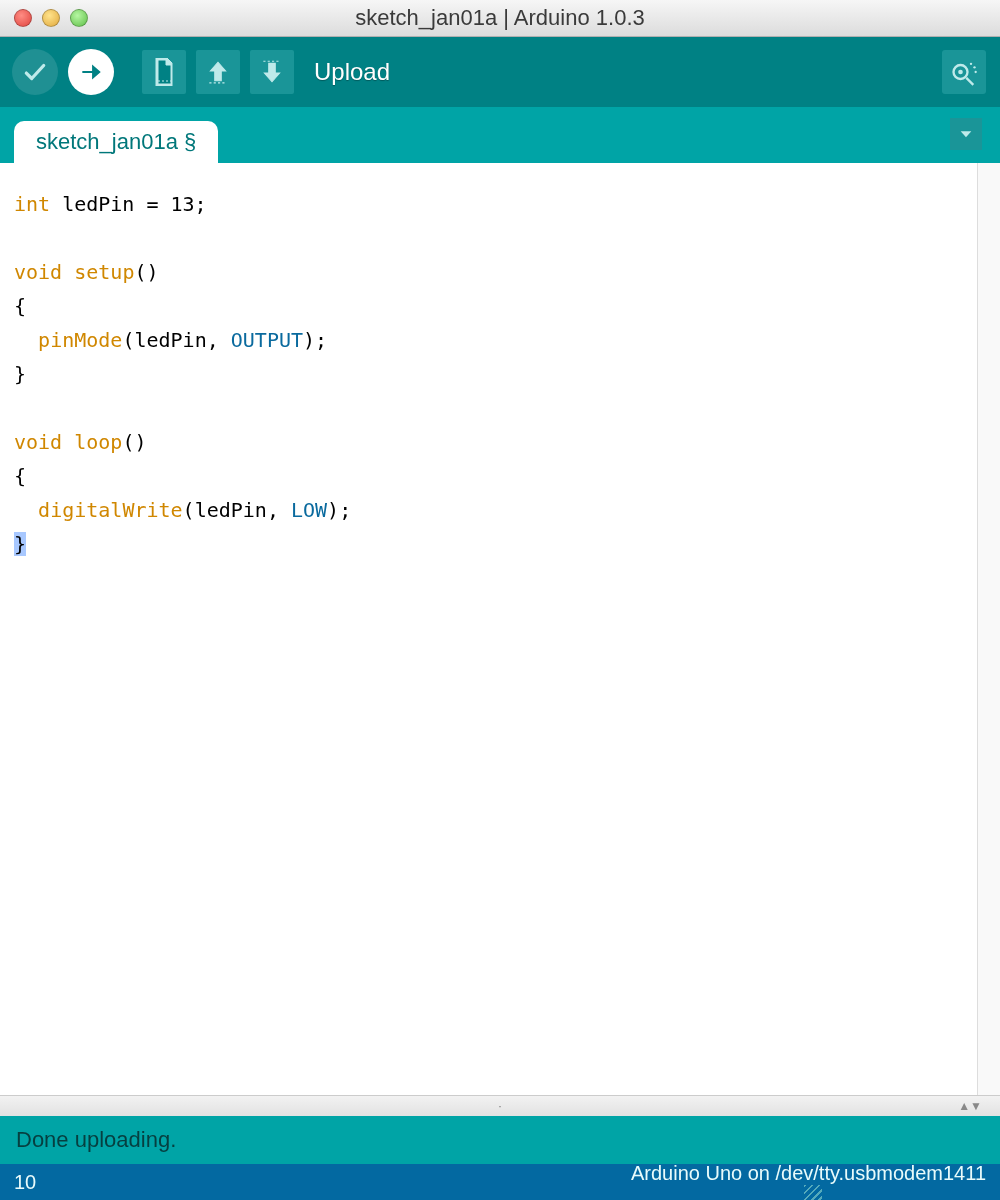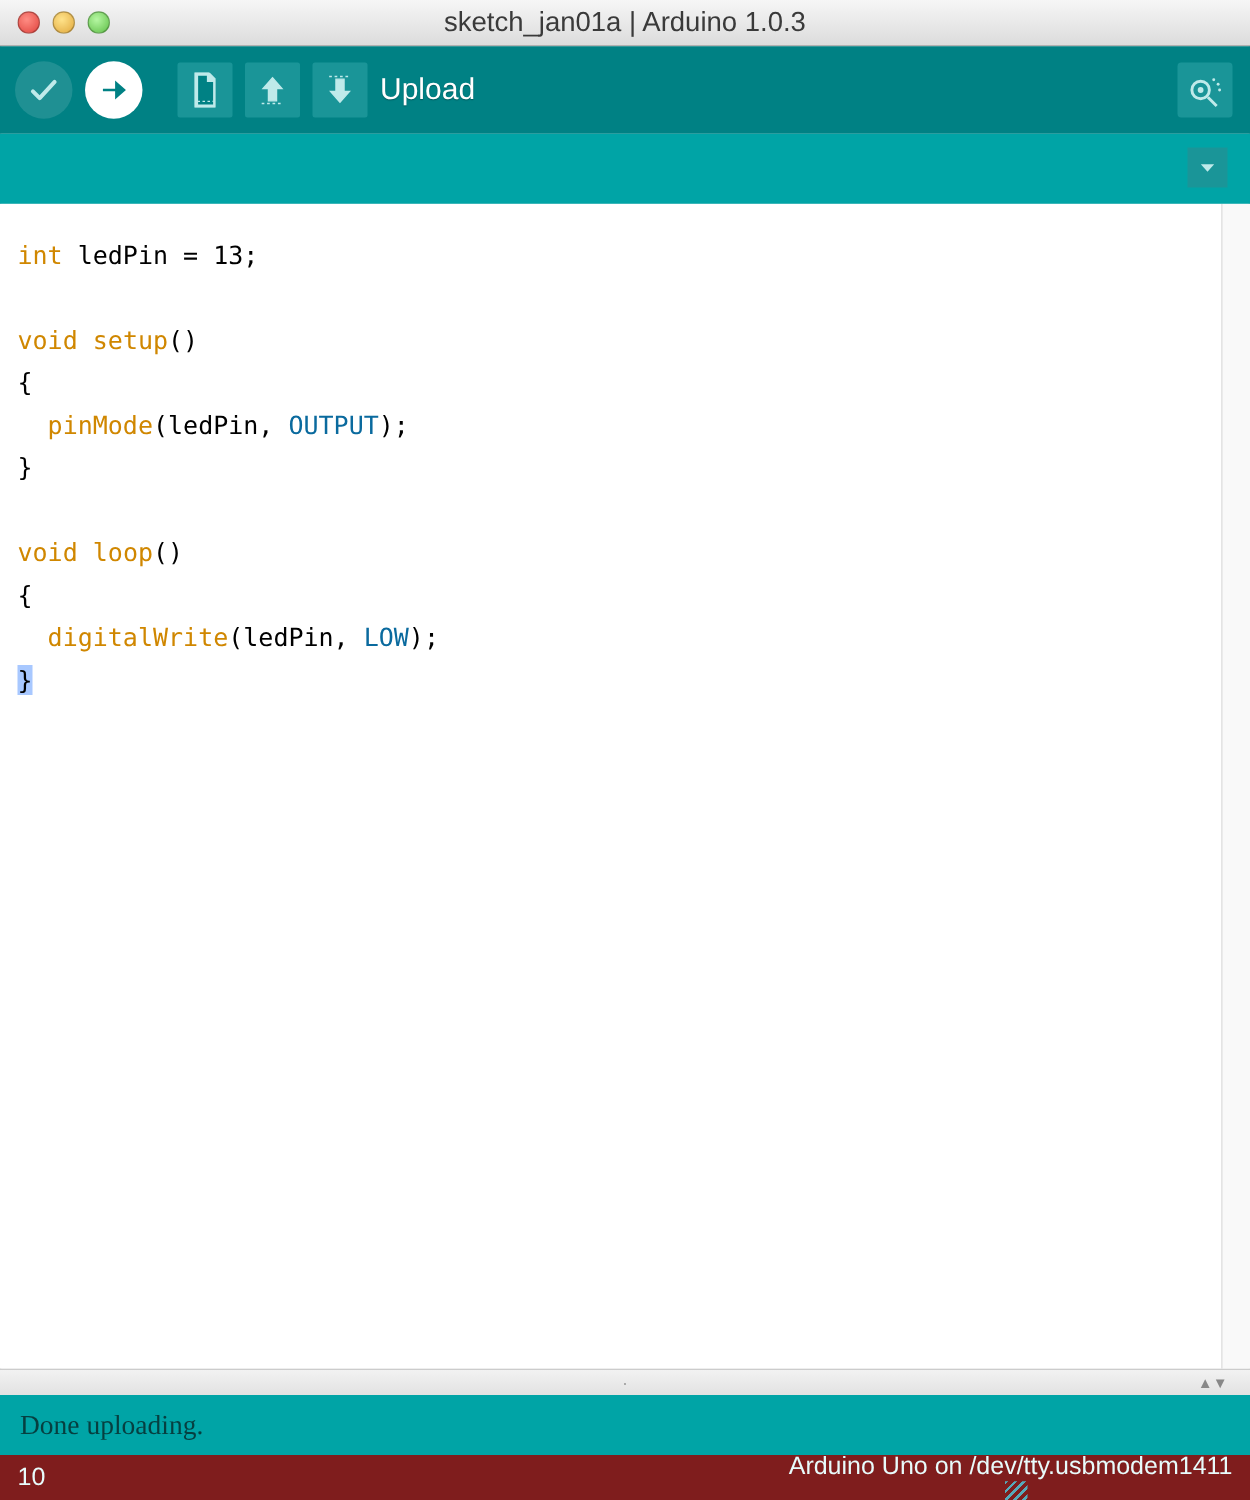--- a/index.html
+++ b/index.html
@@ -13,21 +13,21 @@
   .dot.yel{background:radial-gradient(circle at 40% 35%,#ffe38b,#e1a93e);}
   .dot.grn{background:radial-gradient(circle at 40% 35%,#b6f7a3,#5fbf47);}
   .title-text{position:absolute;left:0;right:0;top:0;bottom:0;display:flex;align-items:center;justify-content:center;color:#3a3a3a;font-size:22px;pointer-events:none;}
 
   
   .toolbar{height:70px;background:#008184;display:flex;align-items:center;padding:0 12px;gap:10px;color:#fff;position:relative;}
   .round-btn{width:46px;height:46px;border-radius:50%;display:flex;align-items:center;justify-content:center;background:rgba(255,255,255,.12);cursor:pointer;}
   .round-btn.active{background:#fff;color:#008184;}
   .sq-btn{width:44px;height:44px;background:#1a9598;display:flex;align-items:center;justify-content:center;cursor:pointer;border-radius:2px;}
   .sq-btn svg{fill:#bfeaea;stroke:#bfeaea;}
-  .tool-label{font-size:24px;text-shadow:0 1px 1px rgba(0,0,0,.3);}
+  .tool-label{font-size:24px;margin-left:10px;text-shadow:0 1px 1px rgba(0,0,0,.3);}
   .serial-btn{position:absolute;right:14px;width:44px;height:44px;background:#1a9598;border-radius:3px;display:flex;align-items:center;justify-content:center;cursor:pointer;}
 
   
   .tabstrip{height:56px;background:#00a4a6;display:flex;align-items:flex-end;padding:0 14px;position:relative;}
   .tab{height:42px;background:#fff;color:#00777a;border-radius:10px 10px 0 0;padding:0 22px;display:flex;align-items:center;font-size:22px;margin-top:auto;cursor:pointer;}
   .tab-drop{position:absolute;right:18px;top:11px;width:32px;height:32px;background:#1a9598;display:flex;align-items:center;justify-content:center;cursor:pointer;}
 
   
   .editor-wrap{flex:1;background:#fff;overflow:hidden;display:flex;}
   .editor{flex:1;padding:24px 14px 10px 14px;font-family:"Menlo","DejaVu Sans Mono","Consolas",monospace;font-size:20px;line-height:34px;color:#000;white-space:pre;overflow:auto;}
@@ -36,27 +36,27 @@
   .editor .fn{color:#d08700;}
   .editor .co{color:#0a6a9e;}
   .editor .cur{background:#a8c8ff;}
   .scrollbar{width:22px;background:#f9f9f9;border-left:1px solid #ddd;}
 
   
   .splitter{height:20px;background:linear-gradient(#f2f2f2,#e2e2e2);border-top:1px solid #ccc;display:flex;align-items:center;justify-content:center;color:#777;font-size:12px;position:relative;}
   .splitter .arrows{position:absolute;right:18px;display:flex;gap:4px;color:#888;font-size:12px;}
 
   
-  .status{height:48px;background:#00a4a6;color:#063f40;display:flex;align-items:center;padding:0 16px;font-size:22px;font-family:Liberation Serif, serif;}
+  .status{height:48px;background:#00a4a6;color:#063f40;display:flex;align-items:center;padding:0 16px;font-size:22px;}
 
   
   .console{height:122px;background:#000;color:#fff;font-family:"Menlo","DejaVu Sans Mono","Consolas",monospace;font-size:20px;padding:8px 12px;white-space:pre;overflow:hidden;}
 
   
-  .footer{height:36px;background:#7f1d1d;color:#e8fbfb;display:flex;align-items:center;justify-content:space-between;padding:0 14px;font-size:20px;}
+  .footer{height:36px;background:#0369a1;color:#e8fbfb;display:flex;align-items:center;justify-content:space-between;padding:0 14px;font-size:20px;}
   .footer .grip{display:inline-block;width:18px;height:18px;background:repeating-linear-gradient(135deg,#5ab 0 2px,transparent 2px 5px);margin-left:10px;}
 </style>
 </head>
 <body>
 
 <div class="window">
 
   <div class="titlebar">
     <div class="traffic">
       <div class="dot red"></div>
@@ -104,20 +104,23 @@
           <circle cx="9" cy="12" r="2" fill="#bfeaea"></circle>
           <line x1="14" y1="17" x2="20" y2="23" stroke="#bfeaea" stroke-width="2"></line>
           <circle cx="18" cy="5" r="1" fill="#bfeaea"></circle>
           <circle cx="21" cy="8" r="1" fill="#bfeaea"></circle>
           <circle cx="22" cy="12" r="1" fill="#bfeaea"></circle>
         </svg>
     </div>
   </div>
 
   <div class="tabstrip">
+    <div class="tab">
+      <span>sketch_jan01a §</span>
+    </div>
     <div class="tab-drop">
       <svg width="16" height="16" viewBox="0 0 24 24" fill="#bfeaea">
           <path d="M4 8h16l-8 9z"></path>
         </svg>
     </div>
   </div>
 
   <div class="editor-wrap">
     <div class="editor"><span class="ty">int</span><span> ledPin = 13;</span>
 

